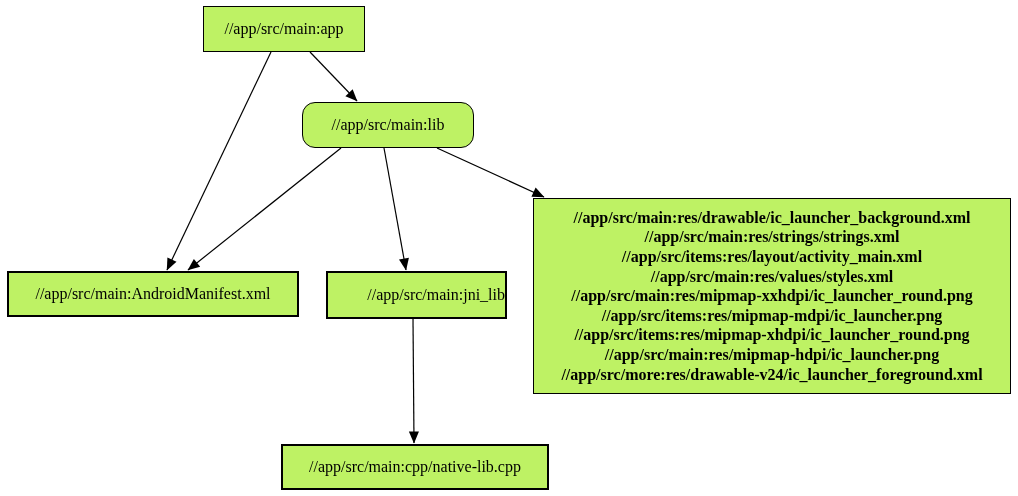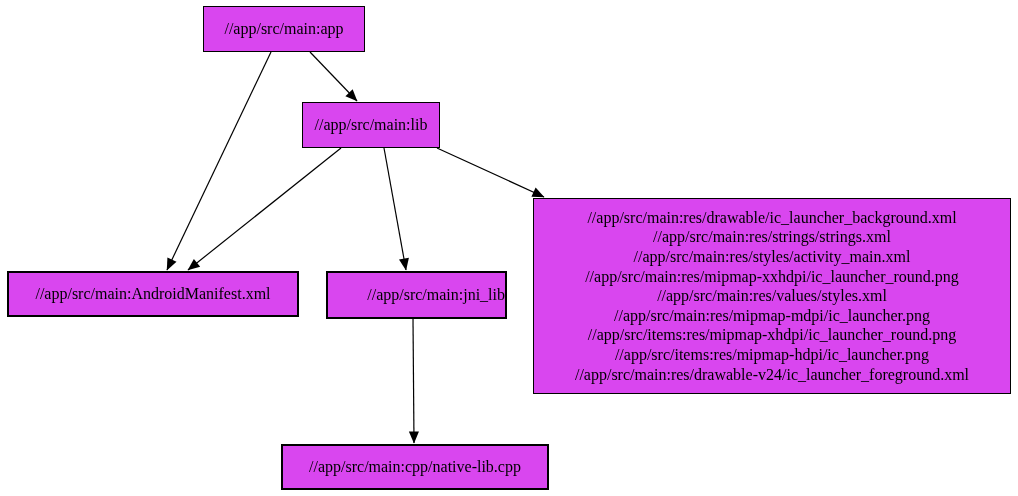--- a/index.html
+++ b/index.html
@@ -23,46 +23,47 @@
     width: 1018px;
     height: 496px;
   }
   svg.edges line {
     stroke: #000000;
     stroke-width: 1.2;
   }
   .node {
     position: absolute;
     box-sizing: border-box;
-    background: #d946ef;
+    background: #bef264;
     border: 1px solid #000000;
     display: flex;
     align-items: center;
     justify-content: center;
     text-align: center;
     font-size: 16px;
     line-height: 1.2;
     white-space: nowrap;
   }
   .node.thick {
     border-width: 2px;
   }
   .node-app        { left: 203px; top: 6px;   width: 162px; height: 46px; }
-  .node-lib        { left: 302px; top: 102px; width: 138px; height: 46px; }
+  .node-lib        { left: 302px; top: 102px; width: 172px; height: 46px; border-radius: 13px; }
   .node-manifest   { left: 7px;   top: 271px; width: 292px; height: 46px; }
   .node-jni-lib    { left: 326px; top: 271px; width: 181px; height: 48px; justify-content: flex-end; }
   .node-native-cpp { left: 281px; top: 444px; width: 268px; height: 46px; }
   .node-res {
     left: 533px;
     top: 198px;
     width: 478px;
     height: 196px;
     flex-direction: column;
     justify-content: center;
     font-size: 16px;
+    font-weight: bold;
   }
   .node-res .res-line {
     display: block;
     line-height: 19.6px;
   }
 </style>
 </head>
 <body>
 
 <div class="canvas">
@@ -93,26 +94,26 @@
     <span>//app/src/main:AndroidManifest.xml</span>
   </div>
 
   <div class="node thick node-jni-lib">
     <span>//app/src/main:jni_lib</span>
   </div>
 
   <div class="node node-res">
     <span class="res-line">//app/src/main:res/drawable/ic_launcher_background.xml</span>
     <span class="res-line">//app/src/main:res/strings/strings.xml</span>
-    <span class="res-line">//app/src/main:res/styles/activity_main.xml</span>
+    <span class="res-line">//app/src/items:res/layout/activity_main.xml</span>
+    <span class="res-line">//app/src/main:res/values/styles.xml</span>
     <span class="res-line">//app/src/main:res/mipmap-xxhdpi/ic_launcher_round.png</span>
-    <span class="res-line">//app/src/main:res/values/styles.xml</span>
-    <span class="res-line">//app/src/main:res/mipmap-mdpi/ic_launcher.png</span>
+    <span class="res-line">//app/src/items:res/mipmap-mdpi/ic_launcher.png</span>
     <span class="res-line">//app/src/items:res/mipmap-xhdpi/ic_launcher_round.png</span>
-    <span class="res-line">//app/src/items:res/mipmap-hdpi/ic_launcher.png</span>
-    <span class="res-line">//app/src/main:res/drawable-v24/ic_launcher_foreground.xml</span>
+    <span class="res-line">//app/src/main:res/mipmap-hdpi/ic_launcher.png</span>
+    <span class="res-line">//app/src/more:res/drawable-v24/ic_launcher_foreground.xml</span>
   </div>
 
   <div class="node thick node-native-cpp">
     <span>//app/src/main:cpp/native-lib.cpp</span>
   </div>
 
 </div>
 
 </body></html>

